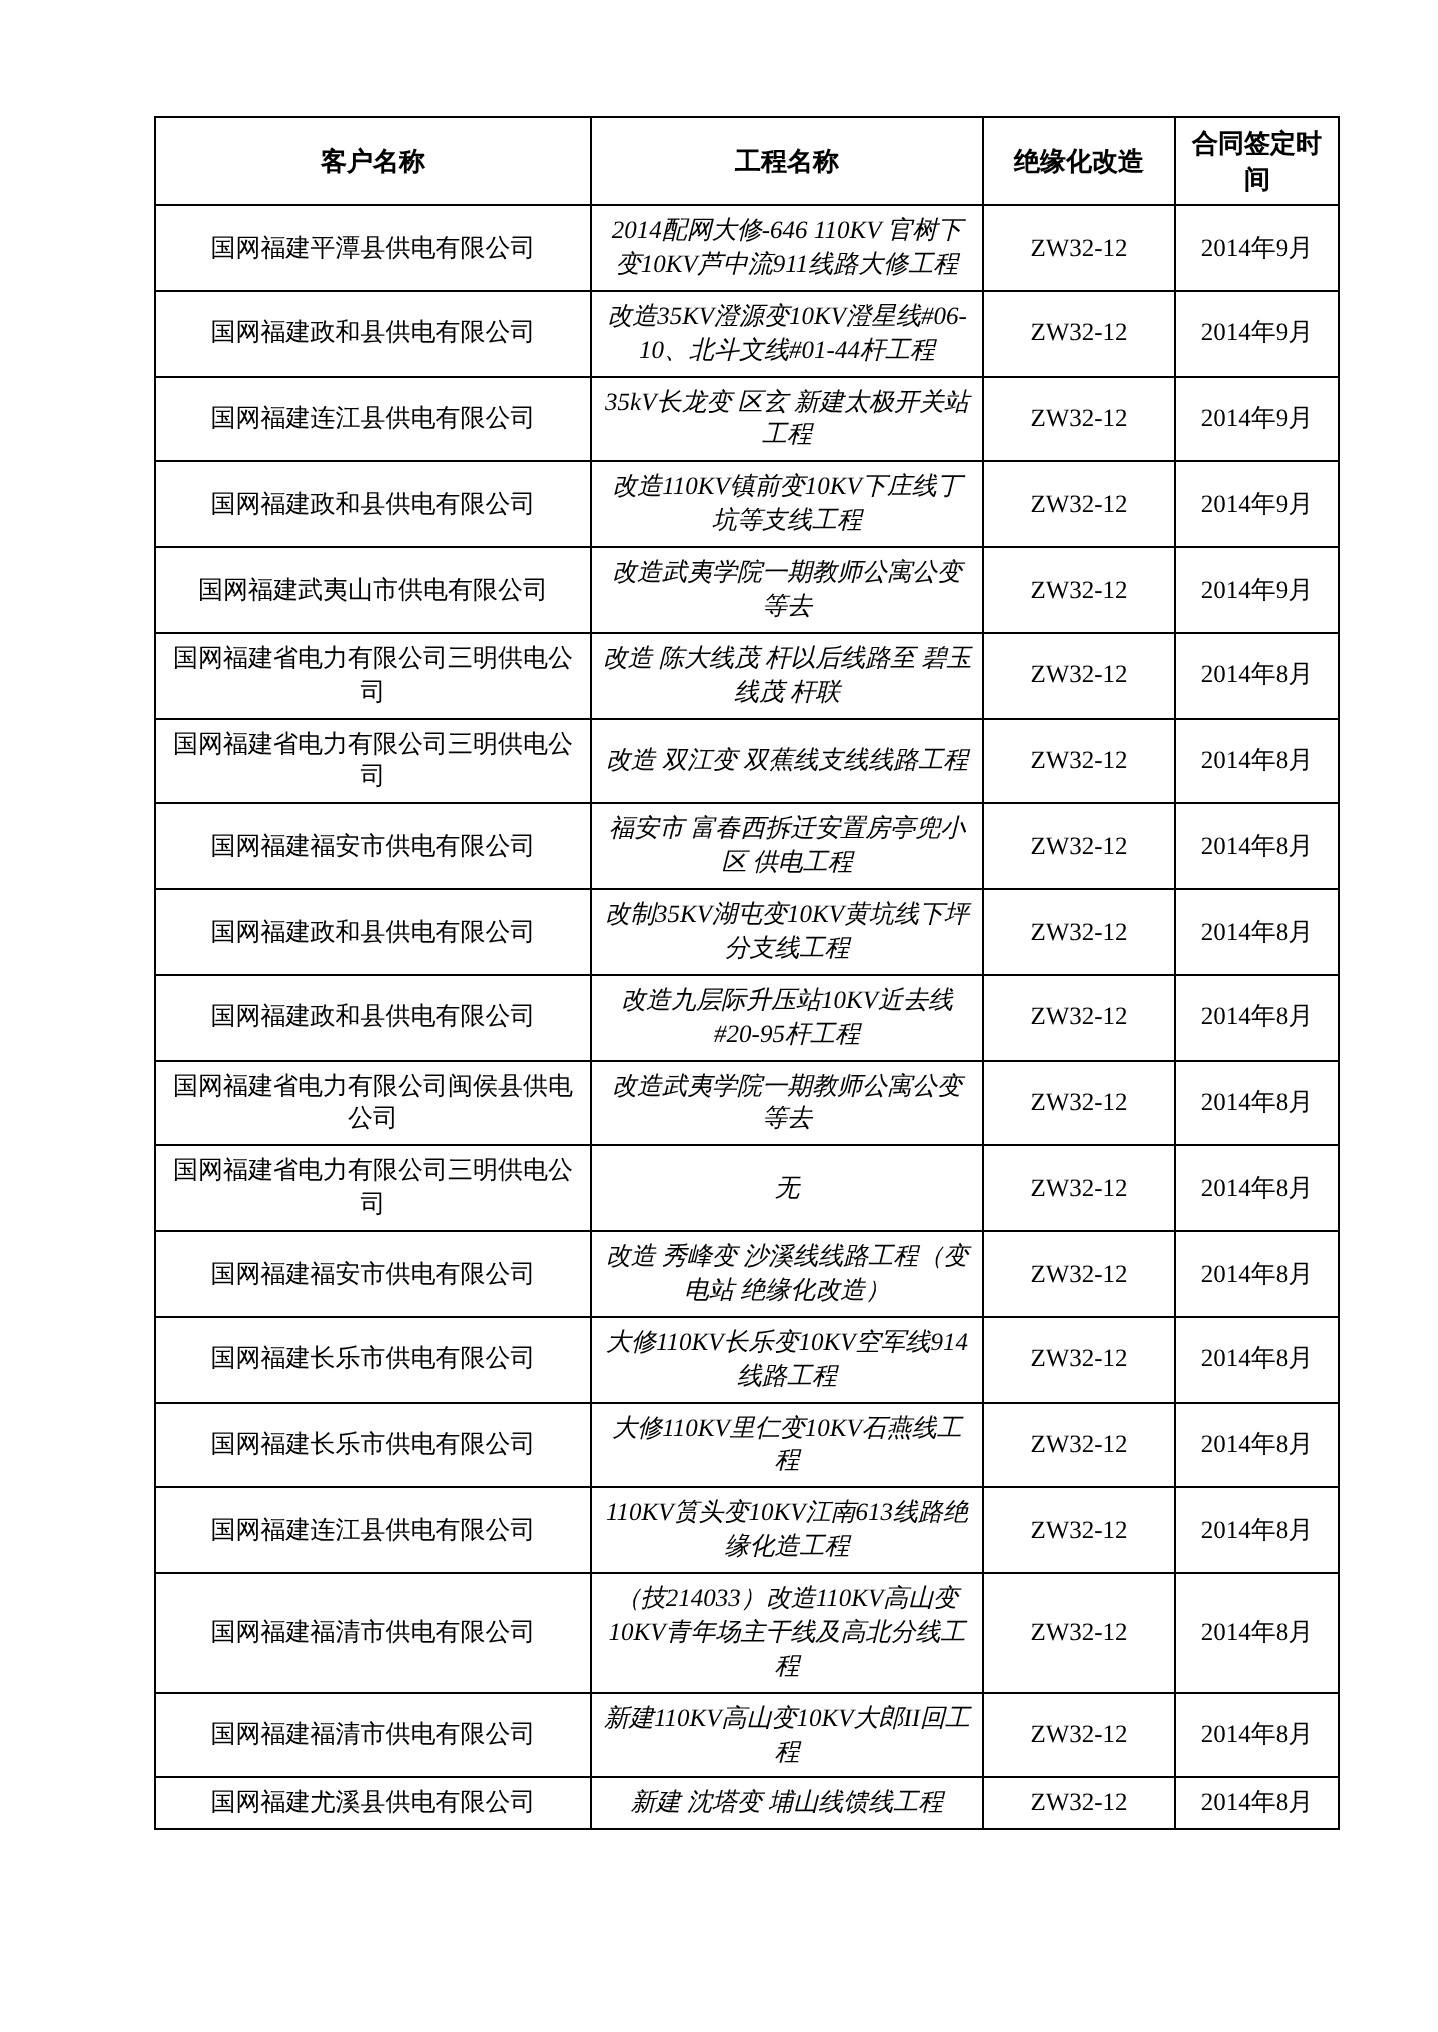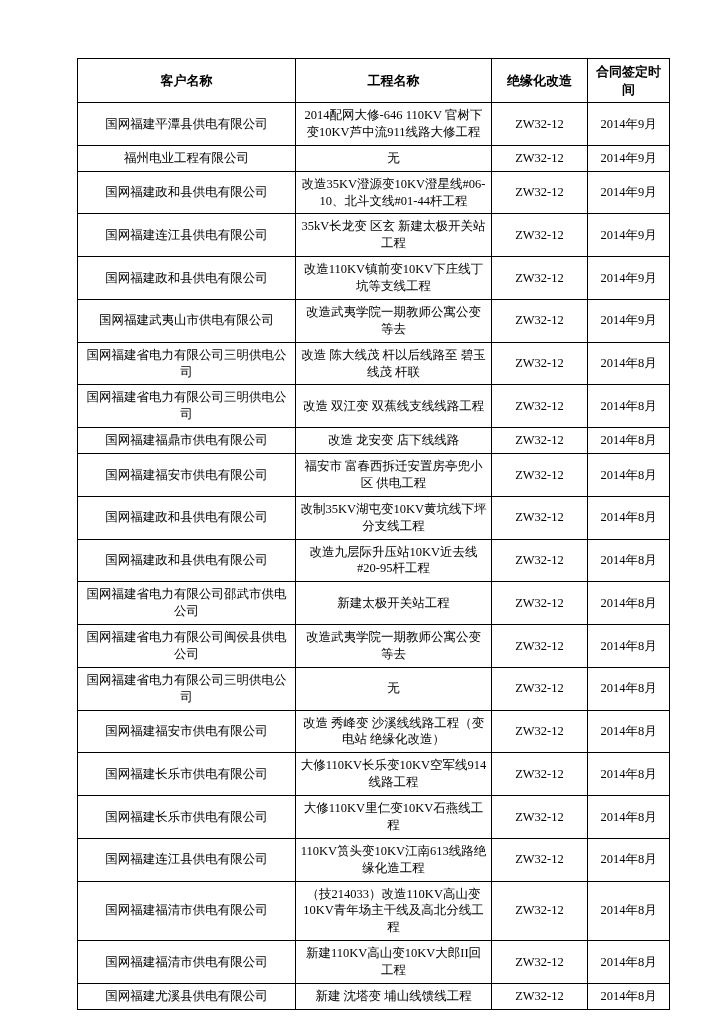--- a/index.html
+++ b/index.html
@@ -47,20 +47,21 @@
   col.c-project  { width: 196px; }
   col.c-model    { width: 96px; }
   col.c-date     { width: 82px; }
 
   td.customer-cell {
     font-size: 12.5px;
   }
   td.project-cell {
     font-size: 12.5px;
     white-space: pre-line;
+    font-style: italic;
   }
   td.model-cell {
     font-size: 12.5px;
   }
   td.date-cell {
     font-size: 12.5px;
   }
 </style>
 </head>
 <body>
@@ -82,26 +83,20 @@
       </tr>
     </thead>
     <tbody>
       <tr>
         <td class="customer-cell">国网福建平潭县供电有限公司</td>
         <td class="project-cell">2014配网大修-646 110KV 官树下变10KV芦中流911线路大修工程</td>
         <td class="model-cell">ZW32-12</td>
         <td class="date-cell">2014年9月</td>
       </tr>
       <tr>
-        <td class="customer-cell">福州电业工程有限公司</td>
-        <td class="project-cell">无</td>
-        <td class="model-cell">ZW32-12</td>
-        <td class="date-cell">2014年9月</td>
-      </tr>
-      <tr>
         <td class="customer-cell">国网福建政和县供电有限公司</td>
         <td class="project-cell">改造35KV澄源变10KV澄星线#06-10、北斗文线#01-44杆工程</td>
         <td class="model-cell">ZW32-12</td>
         <td class="date-cell">2014年9月</td>
       </tr>
       <tr>
         <td class="customer-cell">国网福建连江县供电有限公司</td>
         <td class="project-cell">35kV长龙变    区玄  新建太极开关站工程</td>
         <td class="model-cell">ZW32-12</td>
         <td class="date-cell">2014年9月</td>
@@ -124,46 +119,34 @@
         <td class="model-cell">ZW32-12</td>
         <td class="date-cell">2014年8月</td>
       </tr>
       <tr>
         <td class="customer-cell">国网福建省电力有限公司三明供电公司</td>
         <td class="project-cell">改造     双江变     双蕉线支线线路工程</td>
         <td class="model-cell">ZW32-12</td>
         <td class="date-cell">2014年8月</td>
       </tr>
       <tr>
-        <td class="customer-cell">国网福建福鼎市供电有限公司</td>
-        <td class="project-cell">改造     龙安变     店下线线路</td>
-        <td class="model-cell">ZW32-12</td>
-        <td class="date-cell">2014年8月</td>
-      </tr>
-      <tr>
         <td class="customer-cell">国网福建福安市供电有限公司</td>
         <td class="project-cell">福安市 富春西拆迁安置房亭兜小区 供电工程</td>
         <td class="model-cell">ZW32-12</td>
         <td class="date-cell">2014年8月</td>
       </tr>
       <tr>
         <td class="customer-cell">国网福建政和县供电有限公司</td>
         <td class="project-cell">改制35KV湖屯变10KV黄坑线下坪分支线工程</td>
         <td class="model-cell">ZW32-12</td>
         <td class="date-cell">2014年8月</td>
       </tr>
       <tr>
         <td class="customer-cell">国网福建政和县供电有限公司</td>
         <td class="project-cell">改造九层际升压站10KV近去线#20-95杆工程</td>
-        <td class="model-cell">ZW32-12</td>
-        <td class="date-cell">2014年8月</td>
-      </tr>
-      <tr>
-        <td class="customer-cell">国网福建省电力有限公司邵武市供电公司</td>
-        <td class="project-cell">新建太极开关站工程</td>
         <td class="model-cell">ZW32-12</td>
         <td class="date-cell">2014年8月</td>
       </tr>
       <tr>
         <td class="customer-cell">国网福建省电力有限公司闽侯县供电公司</td>
         <td class="project-cell">改造武夷学院一期教师公寓公变等去</td>
         <td class="model-cell">ZW32-12</td>
         <td class="date-cell">2014年8月</td>
       </tr>
       <tr>

